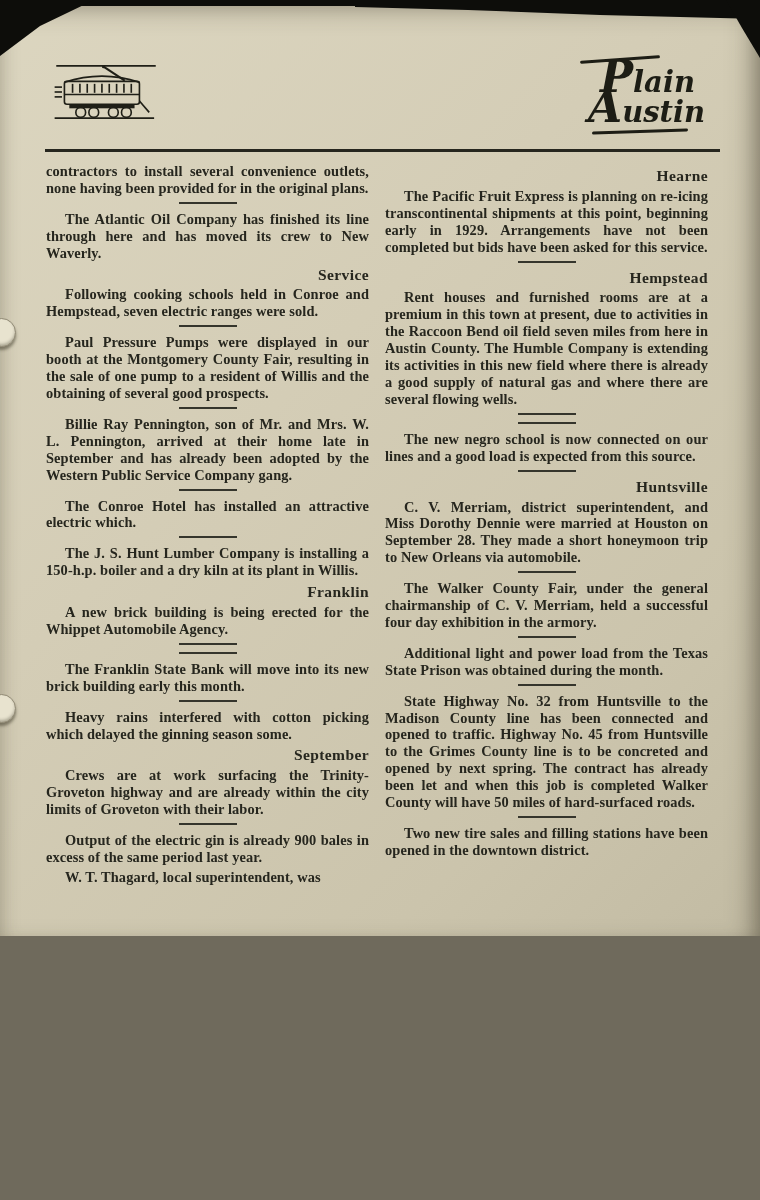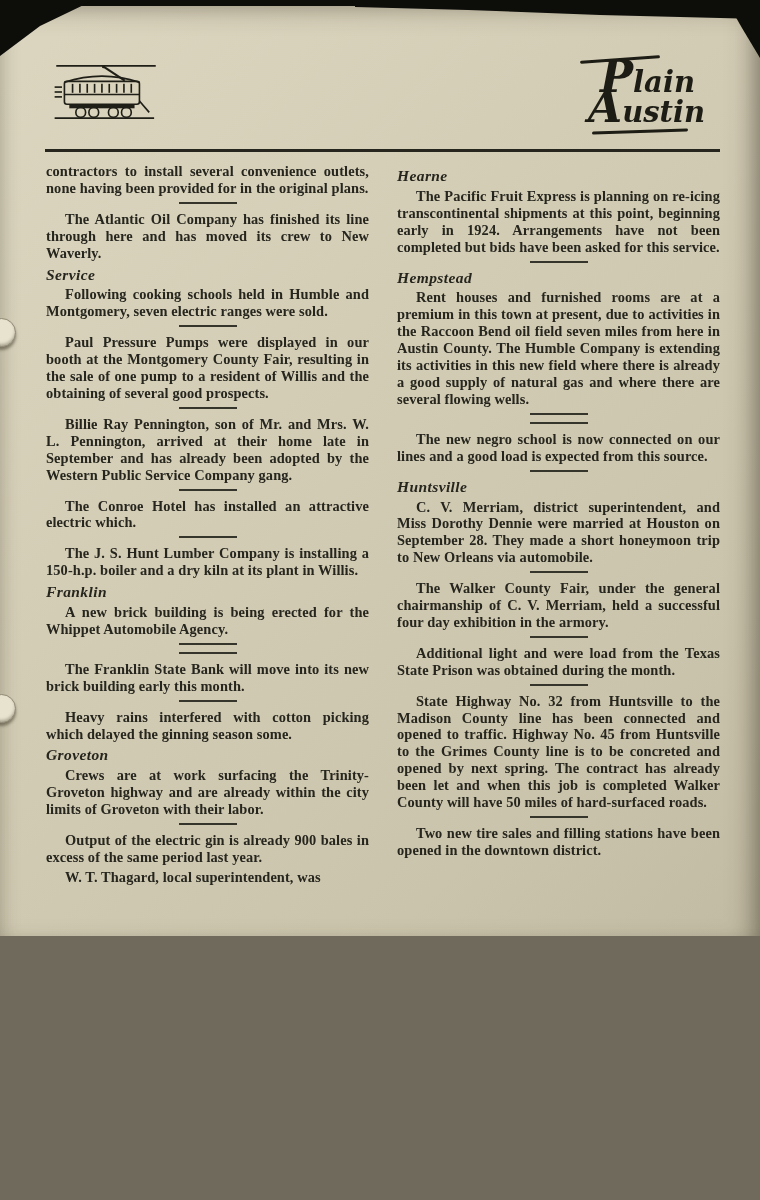--- a/index.html
+++ b/index.html
@@ -38,26 +38,26 @@
   .logo-rule-top { width:80px; margin-left:-4px; margin-bottom:1px; transform:rotate(-4deg); }
   .logo-rule-bottom { width:96px; margin-left:8px; margin-top:3px; transform:rotate(-2deg); }
   .logo-word { font-size:29px; line-height:29px; white-space:nowrap; }
   .logo-word::first-letter { font-size:44px; }
   .word1 { margin-left:16px; }
   .word2 { margin-left:4px; margin-top:-5px; }
 
   .header-rule { position:absolute; left:45px; right:40px; top:149px; border-top:3px solid #26261e; }
 
   
-  .columns { position:absolute; left:46px; top:163px; width:674px; display:flex; gap:28px; }
+  .columns { position:absolute; left:46px; top:163px; width:674px; display:flex; gap:16px; }
   .col { width:323px; text-align:justify; font-size:14.4px; line-height:16.9px; font-weight:bold; letter-spacing:.1px; }
   .para { margin:0 0 3px 0; text-indent:19px; }
   .para.noindent { text-indent:0; }
   .sep { width:58px; border-top:2px solid #35352c; margin:5px auto 7px auto; }
-  .heading { text-align:left; font-weight:bold; font-size:15.5px; letter-spacing:.4px; margin:5px 0 3px 0;font-style:italic; }
+  .heading { text-align:right; font-weight:bold; font-size:15.5px; letter-spacing:.4px; margin:5px 0 3px 0; }
 
   .footer { position:absolute; left:46px; top:1128px; font-weight:bold; font-size:15.5px;text-align:center; }
 </style>
 </head>
 <body>
 
 <div class="page">
 
   <svg class="scan-top" viewBox="0 0 760 70" width="760" height="70">
     <g fill="#0d0d0a">
@@ -111,58 +111,58 @@
   </div>
 
   <div class="header-rule"></div>
 
   <div class="columns">
     <div class="col">
         <p class="para noindent">contractors to install several convenience outlets, none having been provided for in the original plans.</p>
         <div class="sep"></div>
         <p class="para">The Atlantic Oil Company has finished its line through here and has moved its crew to New Waverly.</p>
         <div class="heading">Service</div>
-        <p class="para">Following cooking schools held in Humble and Montgomery, seven electric ranges were sold.</p>
+        <p class="para">Following cooking schools held in Conroe and Hempstead, seven electric ranges were sold.</p>
         <div class="sep"></div>
         <p class="para">Paul Pressure Pumps were displayed in our booth at the Montgomery County Fair, resulting in the sale of one pump to a resident of Willis and the obtaining of several good prospects.</p>
         <div class="sep"></div>
         <p class="para">Billie Ray Pennington, son of Mr. and Mrs. W. L. Pennington, arrived at their home late in September and has already been adopted by the Western Public Service Company gang.</p>
         <div class="sep"></div>
         <p class="para">The Conroe Hotel has installed an attractive electric which.</p>
         <div class="sep"></div>
         <p class="para">The J. S. Hunt Lumber Company is installing a 150-h.p. boiler and a dry kiln at its plant in Willis.</p>
         <div class="heading">Franklin</div>
         <p class="para">A new brick building is being erected for the Whippet Automobile Agency.</p>
         <div class="sep"></div>
         <div class="sep"></div>
         <p class="para">The Franklin State Bank will move into its new brick building early this month.</p>
         <div class="sep"></div>
         <p class="para">Heavy rains interfered with cotton picking which delayed the ginning season some.</p>
-        <div class="heading">Groveton</div>
+        <div class="heading">September</div>
         <p class="para">Crews are at work surfacing the Trinity-Groveton highway and are already within the city limits of Groveton with their labor.</p>
         <div class="sep"></div>
         <p class="para">Output of the electric gin is already 900 bales in excess of the same period last year.</p>
         <p class="para">W. T. Thagard, local superintendent, was</p>
       </div>
     <div class="col">
         <div class="heading">Hearne</div>
-        <p class="para">The Pacific Fruit Express is planning on re-icing transcontinental shipments at this point, beginning early in 1924. Arrangements have not been completed but bids have been asked for this service.</p>
+        <p class="para">The Pacific Fruit Express is planning on re-icing transcontinental shipments at this point, beginning early in 1929. Arrangements have not been completed but bids have been asked for this service.</p>
         <div class="sep"></div>
         <div class="heading">Hempstead</div>
         <p class="para">Rent houses and furnished rooms are at a premium in this town at present, due to activities in the Raccoon Bend oil field seven miles from here in Austin County. The Humble Company is extending its activities in this new field where there is already a good supply of natural gas and where there are several flowing wells.</p>
         <div class="sep"></div>
         <div class="sep"></div>
         <p class="para">The new negro school is now connected on our lines and a good load is expected from this source.</p>
         <div class="sep"></div>
         <div class="heading">Huntsville</div>
         <p class="para">C. V. Merriam, district superintendent, and Miss Dorothy Dennie were married at Houston on September 28. They made a short honeymoon trip to New Orleans via automobile.</p>
         <div class="sep"></div>
         <p class="para">The Walker County Fair, under the general chairmanship of C. V. Merriam, held a successful four day exhibition in the armory.</p>
         <div class="sep"></div>
-        <p class="para">Additional light and were load from the Texas State Prison was obtained during the month.</p>
+        <p class="para">Additional light and power load from the Texas State Prison was obtained during the month.</p>
         <div class="sep"></div>
         <p class="para">State Highway No. 32 from Huntsville to the Madison County line has been connected and opened to traffic. Highway No. 45 from Huntsville to the Grimes County line is to be concreted and opened by next spring. The contract has already been let and when this job is completed Walker County will have 50 miles of hard-surfaced roads.</p>
         <div class="sep"></div>
         <p class="para">Two new tire sales and filling stations have been opened in the downtown district.</p>
       </div>
   </div>
 
   <div class="footer">Page 13</div>
 
 </div>

